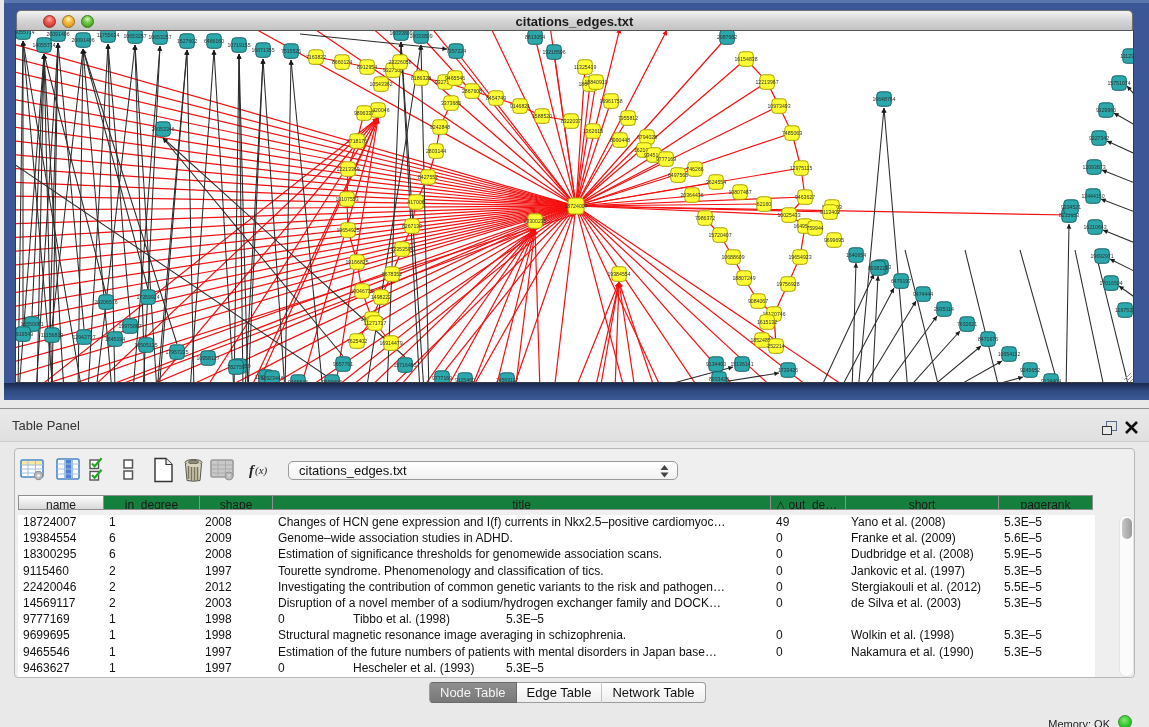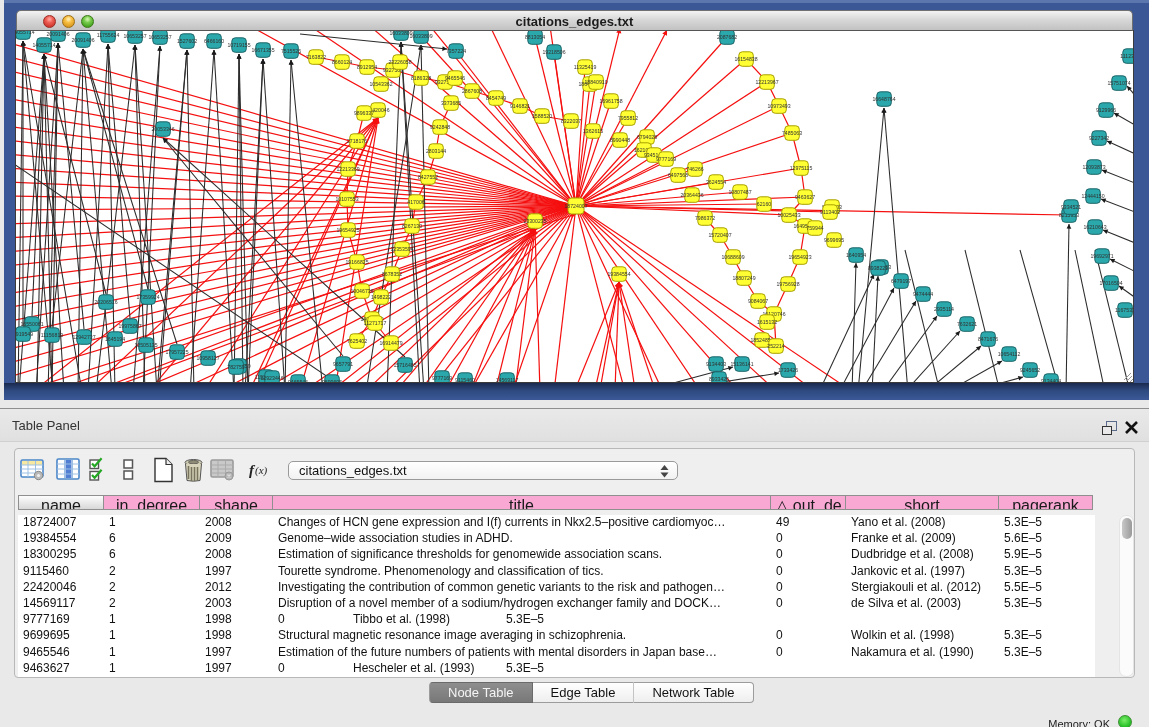--- a/index.html
+++ b/index.html
@@ -13,30 +13,30 @@
 .tl.r{left:26px;background:radial-gradient(circle at 50% 30%,#ff9d96 8%,#ee6056 35%,#d13a30 75%);border:1px solid #9a2b24}
 .tl.y{left:45px;background:radial-gradient(circle at 50% 30%,#ffe9a8 8%,#f7c045 35%,#dd9c23 75%);border:1px solid #9e6e14}
 .tl.g{left:64px;background:radial-gradient(circle at 50% 30%,#c4f0a0 8%,#79cb4e 35%,#47a621 75%);border:1px solid #3b7818}
 .canvasborder{position:absolute;left:15px;top:30px;width:1119px;height:353px;background:#fff;border:1px solid #3a3a3a}
 .winshadow{position:absolute;left:4px;top:383px;width:1145px;height:17px;background:linear-gradient(#1b2a4e,#2e4a80 45%,#3b5795 95%)}
 .tpanel{position:absolute;left:0;top:408px;width:1149px;height:328px;background:#e9e9e9;border-top:1px solid #8f8f8f}
 .tpanel-head{position:absolute;left:0;top:0;width:100%;height:33px;background:linear-gradient(#e9e9e9,#e0e0e0);border-bottom:1px solid #d0d0d0}
 .tpanel-head .t{position:absolute;left:12px;top:9px;font-size:13px;color:#333}
 .inner{position:absolute;left:14px;top:39px;width:1121px;height:230px;background:#efefef;border:1px solid #b8b8b8;border-radius:4px}
 .combo{position:absolute;left:273px;top:12px;width:390px;height:19px;background:linear-gradient(#fff,#f2f2f2);border:1px solid #9a9a9a;border-radius:5px;font-size:13px;color:#111;line-height:17px;padding-left:10px}
-.thead{position:absolute;left:3px;top:46px;width:1077px;height:15px;display:flex;font-size:16px;color:#1a1a1a}
-.thead div{border-right:1px solid #8f8f8f;border-top:1px solid #8f8f8f;border-bottom:1px solid #8f8f8f;background:#f9a8d4;text-align:center;line-height:19px;overflow:hidden;white-space:nowrap}
+.thead{position:absolute;left:3px;top:46px;width:1077px;height:15px;display:flex;font-size:12px;color:#1a1a1a}
+.thead div{border-right:1px solid #8f8f8f;border-top:1px solid #8f8f8f;border-bottom:1px solid #8f8f8f;background:#15803d;text-align:center;line-height:19px;overflow:hidden;white-space:nowrap}
 .thead div:first-child{background:linear-gradient(#fdfdfd,#d8d8d8);border-left:1px solid #8f8f8f}
 .tbody{position:absolute;left:3px;top:66px;width:1077px;height:162px;background:#fff;overflow:hidden;font-size:12px;color:#111}
 .row{height:16.2px;display:flex;white-space:nowrap}
 .row div{overflow:hidden;padding-left:5px}
 .scroll{position:absolute;left:1104px;top:66px;width:15px;height:162px;background:#fbfbfb;border:1px solid #e4e4e4;border-radius:7px}
 .scroll .thumb{position:absolute;left:2px;top:2px;width:10px;height:21px;background:linear-gradient(90deg,#c8c8c8,#9a9a9a);border-radius:5px}
 .tabs{position:absolute;left:429px;top:273px;height:21px;display:flex;font-size:13px}
-.tabs div{padding:0 18px;line-height:20px;background:linear-gradient(#fff,#eee);border-top:1px solid #9c9c9c;border-bottom:1px solid #9c9c9c;color:#111}
+.tabs div{padding:0 10px;line-height:20px;background:linear-gradient(#fff,#eee);border-top:1px solid #9c9c9c;border-bottom:1px solid #9c9c9c;color:#111}
 .tabs .sel{background:linear-gradient(#8e8e8e,#787878);color:#f4f4f4;border:1px solid #6a6a6a}
 .tabs .first{border-radius:4px 0 0 4px;border-left:1px solid #9c9c9c}
 .tabs .last{border-radius:0 4px 4px 0;border-right:1px solid #9c9c9c}
 .status{position:absolute;left:0;top:300px;width:1149px;height:27px;background:#e9e9e9}
 .status .mem{position:absolute;right:39px;top:9px;font-size:11px;color:#222}
 .status .dot{position:absolute;right:17px;top:6px;width:14px;height:14px;border-radius:50%;background:radial-gradient(circle at 45% 35%,#7dee6a,#2cc32c 60%,#16a21d);border:1px solid #3f8f35}
 .icon{position:absolute;top:8px}
 </style>
 </head>
 <body>

